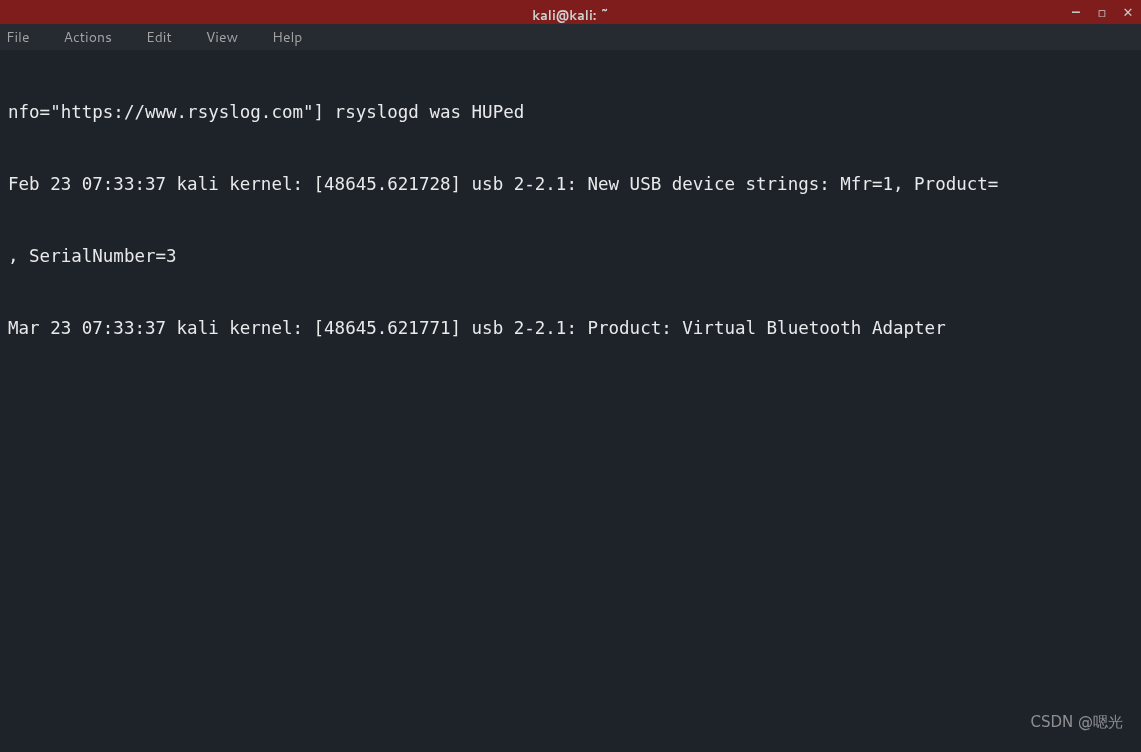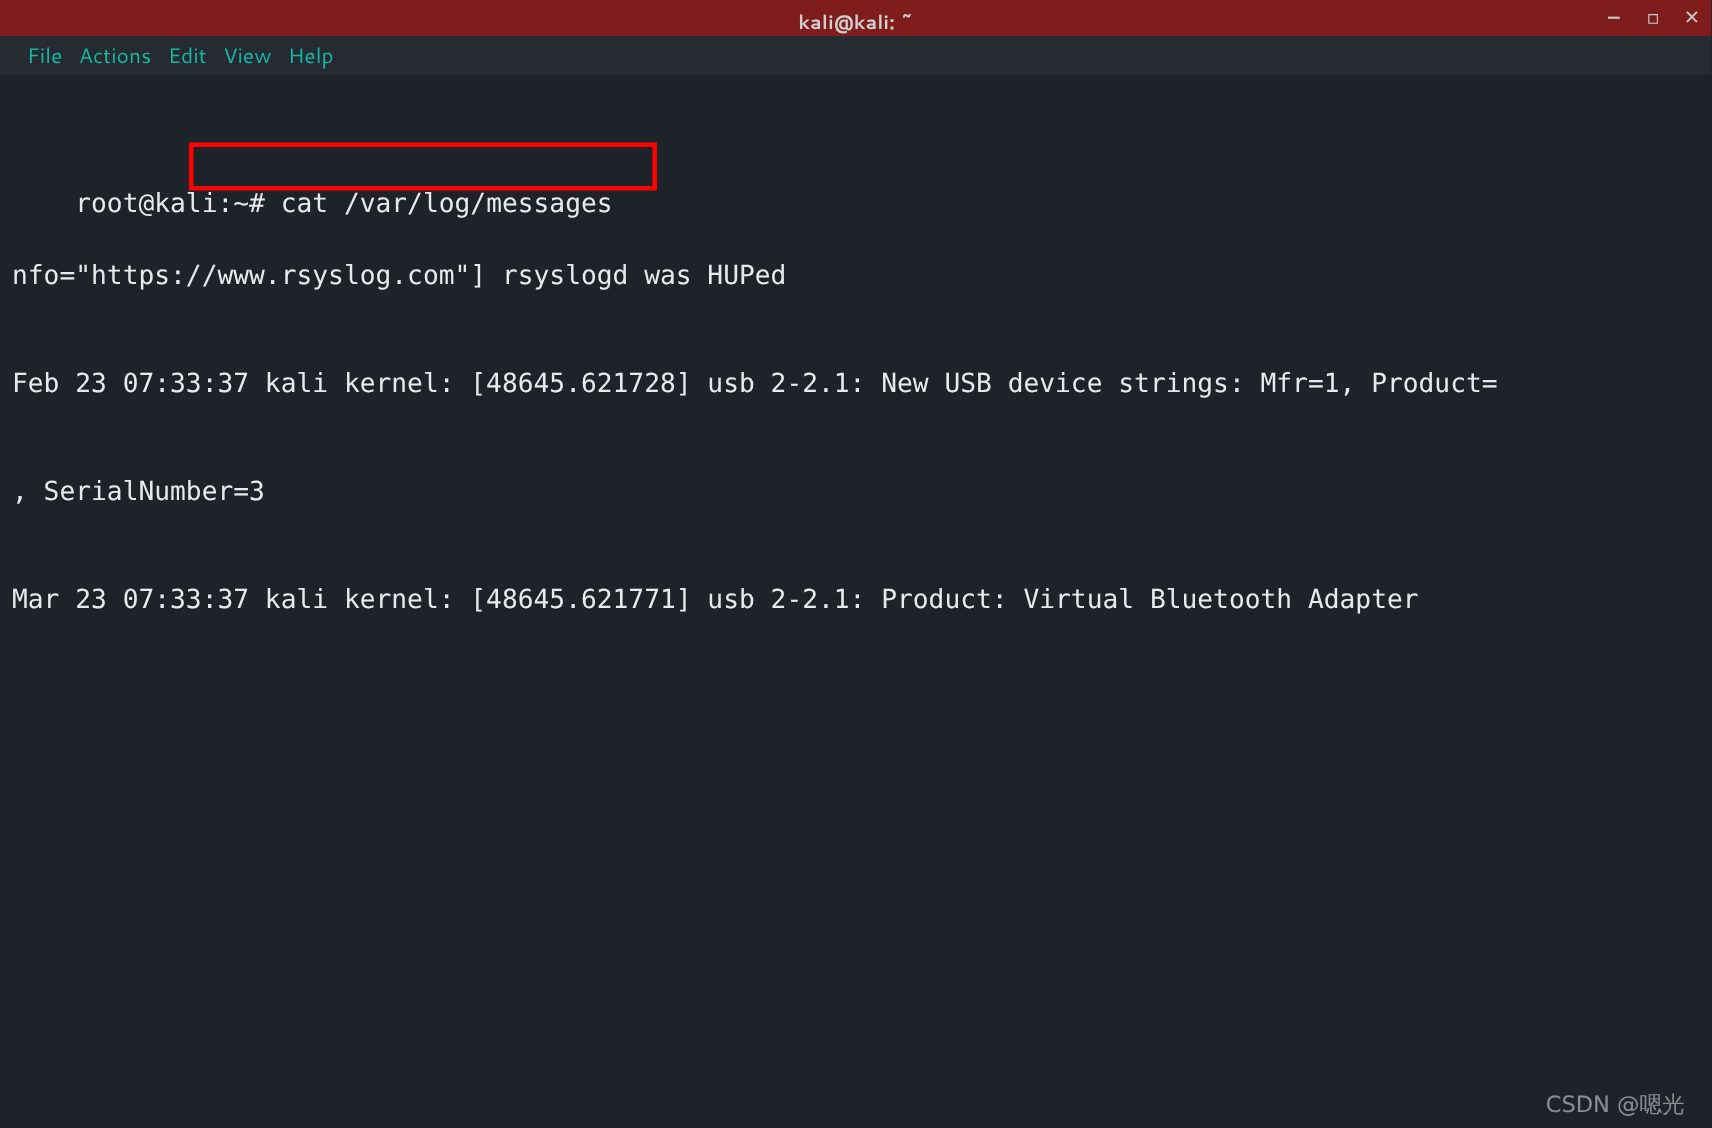--- a/index.html
+++ b/index.html
@@ -35,25 +35,25 @@
     gap:12px;
     color:#c8c8c8;
     font-size:13px;
   }
   .titlebar .win-btn { width:14px; text-align:center; cursor:default; }
   .menubar {
     height:26px;
     background:#262a31;
     display:flex;
     align-items:center;
-    gap:11px;
-    padding:0 8px 0 18px;
+    gap:34px;
+    padding:0 8px 0 6px;
     font-family:"Cantarell","DejaVu Sans",sans-serif;
     font-size:14px;
-    color:#14b8a6;
+    color:#a3a3a3;
   }
   .menubar .menu-item { cursor:default; }
   .terminal {
     padding:2px 0 0 8px;
     line-height:24px;
     letter-spacing:0;
     white-space:pre;
     font-weight:500;
   }
   .prompt-area {
@@ -65,21 +65,21 @@
     left:118px;
     top:-5px;
     width:312px;
     height:32px;
     border:3px solid #ff0000;
     pointer-events:none;
   }
   .watermark {
     position:absolute;
     right:18px;
-    bottom:6px;
+    bottom:20px;
     color:rgba(230,230,230,0.55);
     font-family:"DejaVu Sans",sans-serif;
     font-size:15px;
   }
 </style>
 </head>
 <body>
 
 <div class="titlebar">
   <span>kali@kali: ~</span>
@@ -92,24 +92,20 @@
 
 <div class="menubar">
   <span class="menu-item">File</span>
   <span class="menu-item">Actions</span>
   <span class="menu-item">Edit</span>
   <span class="menu-item">View</span>
   <span class="menu-item">Help</span>
 </div>
 
 <div class="terminal">
-  <div class="prompt-area">
-    <span>root@kali:~# cat /var/log/messages</span>
-    <div class="prompt-box"></div>
-  </div>
   <div>nfo="https://www.rsyslog.com"] rsyslogd was HUPed</div>
   <div>Feb 23 07:33:37 kali kernel: [48645.621728] usb 2-2.1: New USB device strings: Mfr=1, Product=</div>
   <div>, SerialNumber=3</div>
   <div>Mar 23 07:33:37 kali kernel: [48645.621771] usb 2-2.1: Product: Virtual Bluetooth Adapter</div>
   
   
   
   
   
   

